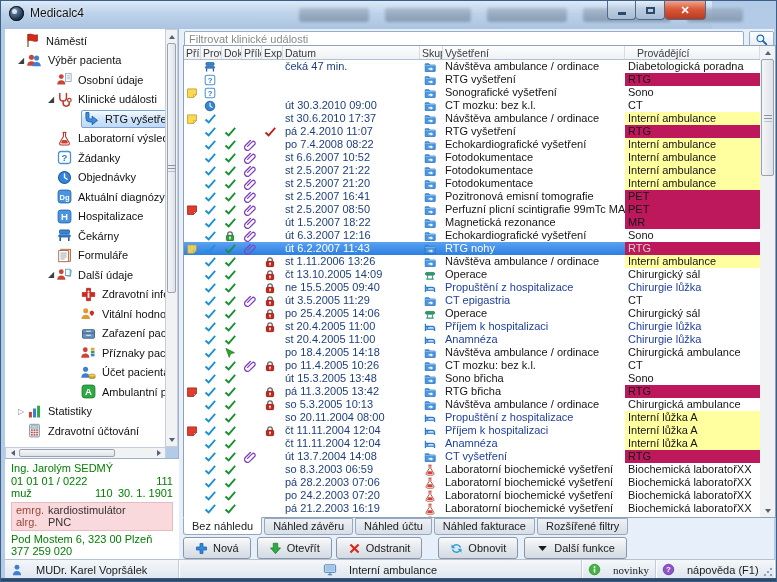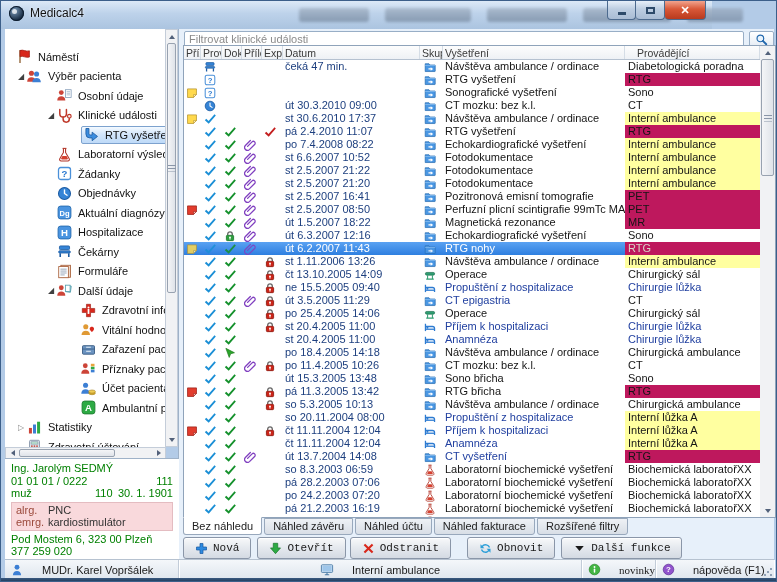--- a/index.html
+++ b/index.html
@@ -22,21 +22,21 @@
   .g-min{width:8px;height:3px;background:#2d4a6a;margin-top:6px;}
   .g-max{width:9px;height:7px;border:2px solid #2d4a6a;}
   
   .treebox{position:absolute;left:4px;top:28px;width:160px;height:418px;background:#fff;overflow:hidden;padding-top:2px;}
   .sidebar-edge{position:absolute;left:177px;top:28px;width:1px;height:530px;background:#9fb2c8;}
   .ti{height:19.5px;display:flex;align-items:center;font-size:11px;color:#111;white-space:nowrap;overflow:hidden;cursor:default;}
   .ti .arr{width:12px;flex:0 0 12px;font-size:8px;color:#404040;text-align:center;}
   .ti .arr.col{color:#8a8a8a;}
   .ti .ticn{width:18px;flex:0 0 18px;display:flex;align-items:center;}
   .ti .tlbl{margin-left:3px;}
-  .lvl0{padding-left:0px;margin-top:16px;}.lvl1{padding-left:10px;}.lvl2{padding-left:40px;}.lvl3{padding-left:64px;}
+  .lvl0{padding-left:8px;}.lvl1{padding-left:10px;}.lvl2{padding-left:40px;}.lvl3{padding-left:64px;}
   .tsel{display:flex;align-items:center;height:18px;border:1px solid #7da2ce;border-radius:2px;
     background:linear-gradient(#f4faff,#d3e6fb 45%,#bedaf8);padding:0 6px 0 2px;}
   .tsel .tlbl{margin-left:3px;}
   
   .sb{position:absolute;background:#f1f2f4;border:1px solid #c4cdd9;}
   .sbv .sba{position:absolute;left:0;right:0;height:13px;display:flex;align-items:center;justify-content:center;}
   .sbv .sba.up{top:0;} .sbv .sba.dn{bottom:0;}
   .sbh .sba{position:absolute;top:0;bottom:0;width:13px;display:flex;align-items:center;justify-content:center;}
   .sbh .sba.lf{left:0;} .sbh .sba.rt{right:0;}
   .tri{width:0;height:0;}
@@ -81,27 +81,27 @@
   .trow.sel .cDt,.trow.sel .cEx{color:#fff;}
   .trow.sel svg{opacity:.85;}
   .trow.sel .cExec.bg-o{color:#d8d4c8;}
   .gridsb{position:absolute;right:0;top:0;bottom:0;width:15px;border-left:1px solid #c4cdd9;}
   
   .tabs{position:absolute;left:182px;top:517px;height:18px;display:flex;}
   .tab{border:1px solid #98a8bc;border-radius:0 0 3px 3px;background:linear-gradient(#eef1f5,#d8dee6);
     padding:1px 8px 0 8px;margin-right:2px;font-size:11px;color:#222;height:17px;}
   .tab.active{background:#fff;border-top:1px solid #fff;height:18px;margin-top:-1px;padding-top:2px;}
   
-  .btnrow{position:absolute;left:182px;top:536px;display:flex;align-items:flex-start;font-family:Liberation Mono, monospace;}
+  .btnrow{position:absolute;left:182px;top:536px;display:flex;align-items:flex-start;}
   .abtn{display:flex;align-items:center;gap:5px;height:22px;padding:0 11px;border:1px solid #8a96a8;border-radius:3px;
     background:linear-gradient(#f8f9fa,#e6eaef 45%,#d4dae3);font-size:11px;color:#1a1a1a;box-shadow:inset 0 1px 0 #fff;}
   
   .statusbar{position:absolute;left:4px;top:558px;width:769px;height:20px;display:flex;
     background:linear-gradient(#f4f7fa,#dfe6ee);border-top:1px solid #b6c2d0;font-size:11px;color:#1a1a1a;}
-  .seg{display:flex;align-items:center;gap:18px;border-right:1px solid #c2ccd8;box-shadow:1px 0 0 #fff;padding:0 6px;height:100%;}
+  .seg{display:flex;align-items:center;gap:12px;border-right:1px solid #c2ccd8;box-shadow:1px 0 0 #fff;padding:0 6px;height:100%;}
   .seg.user{width:174px;flex:0 0 174px;}
   .seg.loc{flex:1 1 auto;justify-content:center;}
   .seg.news{width:74px;flex:0 0 74px;font-family:Liberation Serif, serif;}
   .seg.help{width:118px;flex:0 0 118px;border-right:none;}
   .grip{position:absolute;right:1px;bottom:2px;width:10px;height:10px;
     background:
       radial-gradient(circle at 8px 2px,#8fa0b5 1.2px,transparent 1.5px),
       radial-gradient(circle at 8px 8px,#8fa0b5 1.2px,transparent 1.5px),
       radial-gradient(circle at 2px 8px,#8fa0b5 1.2px,transparent 1.5px),
       radial-gradient(circle at 5px 5px,#8fa0b5 1.2px,transparent 1.5px);}
@@ -425,22 +425,22 @@
     <div class="prow">
       <span>01 01 01 / 0222</span>
       <span>111</span>
     </div>
     <div class="prow" style="position:relative;">
       <span>muž</span>
       <span class="mid">110</span>
       <span>30. 1. 1901</span>
     </div>
     <div class="alertbox">
+      <div><span class="lbl">emrg.</span><span>kardiostimulátor</span></div>
       <div><span class="lbl">alrg.</span><span>PNC</span></div>
-      <div><span class="lbl">emrg.</span><span>kardiostimulátor</span></div>
     </div>
     <div>Pod Mostem 6, 323 00 Plzeň</div>
     <div>377 259 020</div>
     <div>jarolym.sedmy@volny.cz</div>
   </div>
 
   <div class="mainbg"></div>
   <input class="filter" placeholder="Filtrovat klinické události" style="">
   <div class="magbtn">
       <span id="magicon">

